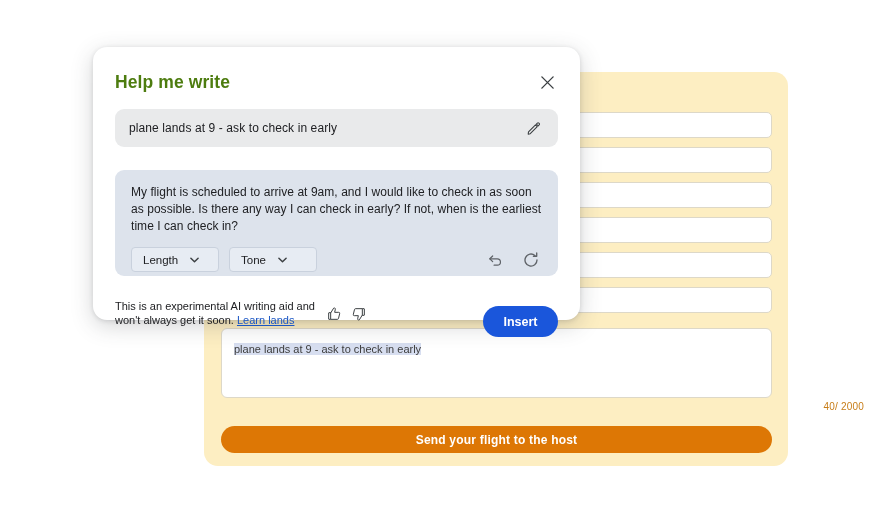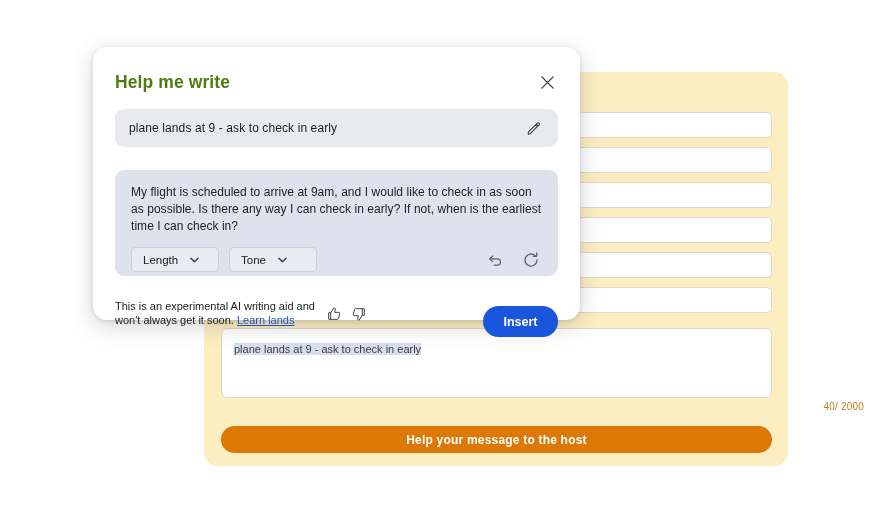--- a/index.html
+++ b/index.html
@@ -278,21 +278,21 @@
     </div>
   </div>
 </div>
 
 <div id="message-box">
   <span class="selected-text">plane lands at 9 - ask to check in early</span>
 </div>
 
 <div id="char-counter">40/ 2000</div>
 
-<button id="send-button">Help your message to the host</button>
+<button id="send-button">Send your flight to the host</button>
 
 <div id="help-dialog">
 
   <div id="dialog-header">
     <div id="dialog-title">Help me write</div>
     <button id="close-button">
       <svg width="15" height="15" viewBox="0 0 16 16" fill="none" aria-hidden="true">
         <path d="M2 2 L14 14 M14 2 L2 14" stroke="currentColor" stroke-width="1.5" stroke-linecap="round"></path>
       </svg>
     </button>

